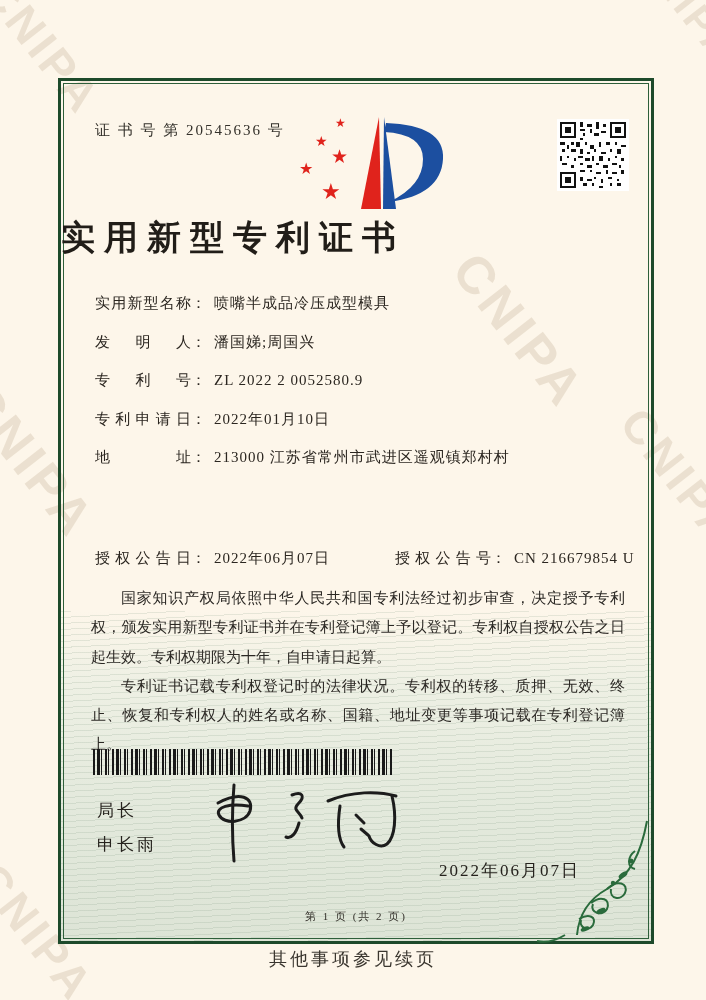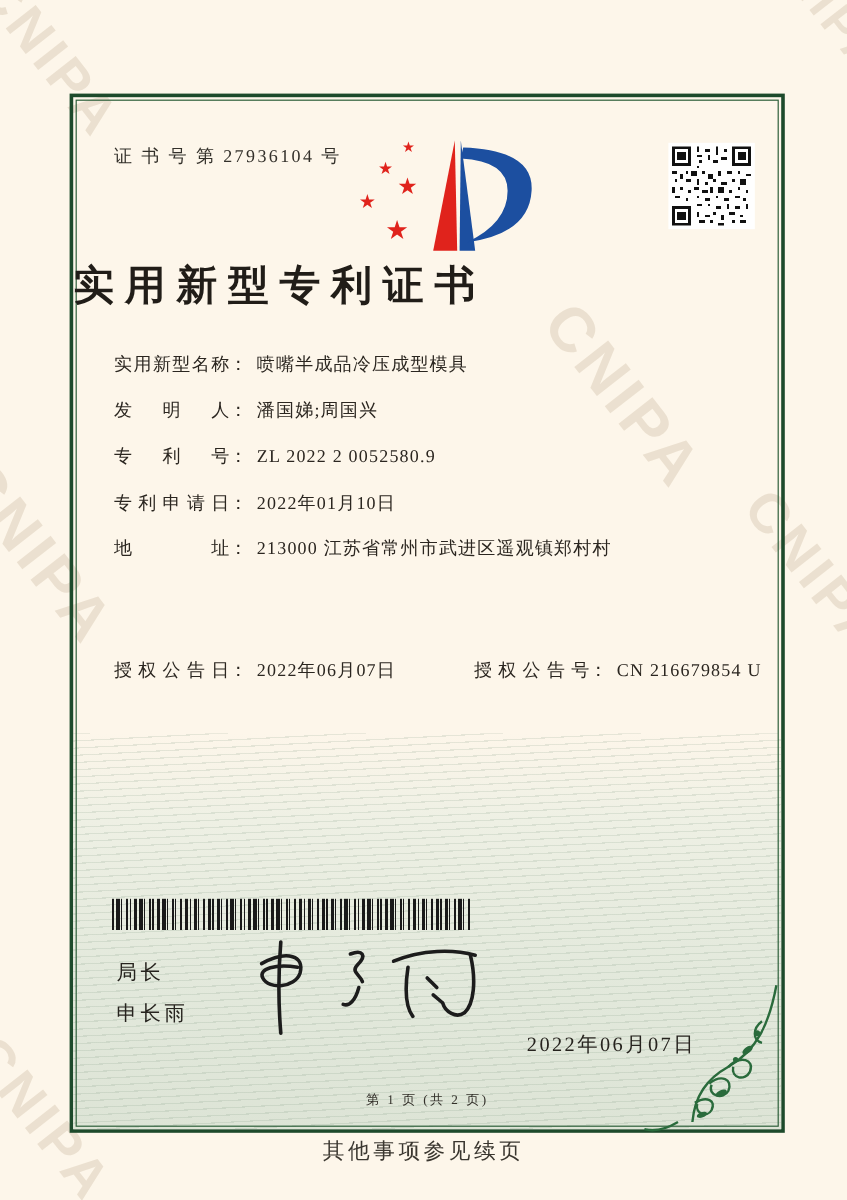--- a/index.html
+++ b/index.html
@@ -111,21 +111,21 @@
 <div class="wm wm5">CNIPA</div>
 <div class="wm wm6">CNIPA</div>
 <div class="wm wm7">CNIPA</div>
 
 <div class="frame">
   <div class="guilloche"></div>
   <div class="frame-inner"></div>
 
   <div class="content">
 
-    <div class="cert-no">证 书 号 第 27936104 号</div>
+    <div class="cert-no">证 书 号 第 20545636 号</div>
 
     <div class="logo">
       <svg width="180" height="102" viewBox="0 0 180 102">
         <polygon points="106,8 88,100 108,100" fill="#e0231c"></polygon>
         <polygon points="111,8 110,100 123,100" fill="#1c4fa0"></polygon>
         <path d="M113,14 Q172,16 170,50 Q168,86 116,93 Q150,77 150,50 Q150,25 111,23 Z" fill="#1c4fa0"></path>
       </svg>
       <span class="star" style="left:62px;top:8px;font-size:12px;">★</span>
       <span class="star" style="left:42px;top:26px;font-size:14px;">★</span>
       <span class="star" style="left:58px;top:38px;font-size:19px;">★</span>
@@ -233,20 +233,24 @@
       </div>
     </div>
 
     <div class="grant-row">
       <span class="flabel">授权公告日</span><span class="fcolon">：</span><span class="fvalue">2022年06月07日</span>
       <span class="grant-no">
         <span class="flabel">授权公告号</span><span class="fcolon">：</span><span class="fvalue">CN 216679854 U</span>
       </span>
     </div>
 
+    <div class="body-text">
+      <p>国家知识产权局依照中华人民共和国专利法经过初步审查，决定授予专利权，颁发实用新型专利证书并在专利登记簿上予以登记。专利权自授权公告之日起生效。专利权期限为十年，自申请日起算。</p>
+      <p>专利证书记载专利权登记时的法律状况。专利权的转移、质押、无效、终止、恢复和专利权人的姓名或名称、国籍、地址变更等事项记载在专利登记簿上。</p>
+    </div>
 
     <div class="barcode"></div>
 
     <div class="sig-title">局长</div>
     <div class="sig-name">申长雨</div>
     <div class="signature">
       <svg width="230" height="86" viewBox="0 0 230 86">
         <g fill="none" stroke="#1c1c1c" stroke-width="3" stroke-linecap="round">
           <path d="M38,6 C36,30 36,58 38,82"></path>
           <path d="M22,24 C44,12 58,18 54,32 C50,44 28,46 23,36 C19,28 34,24 52,27"></path>

